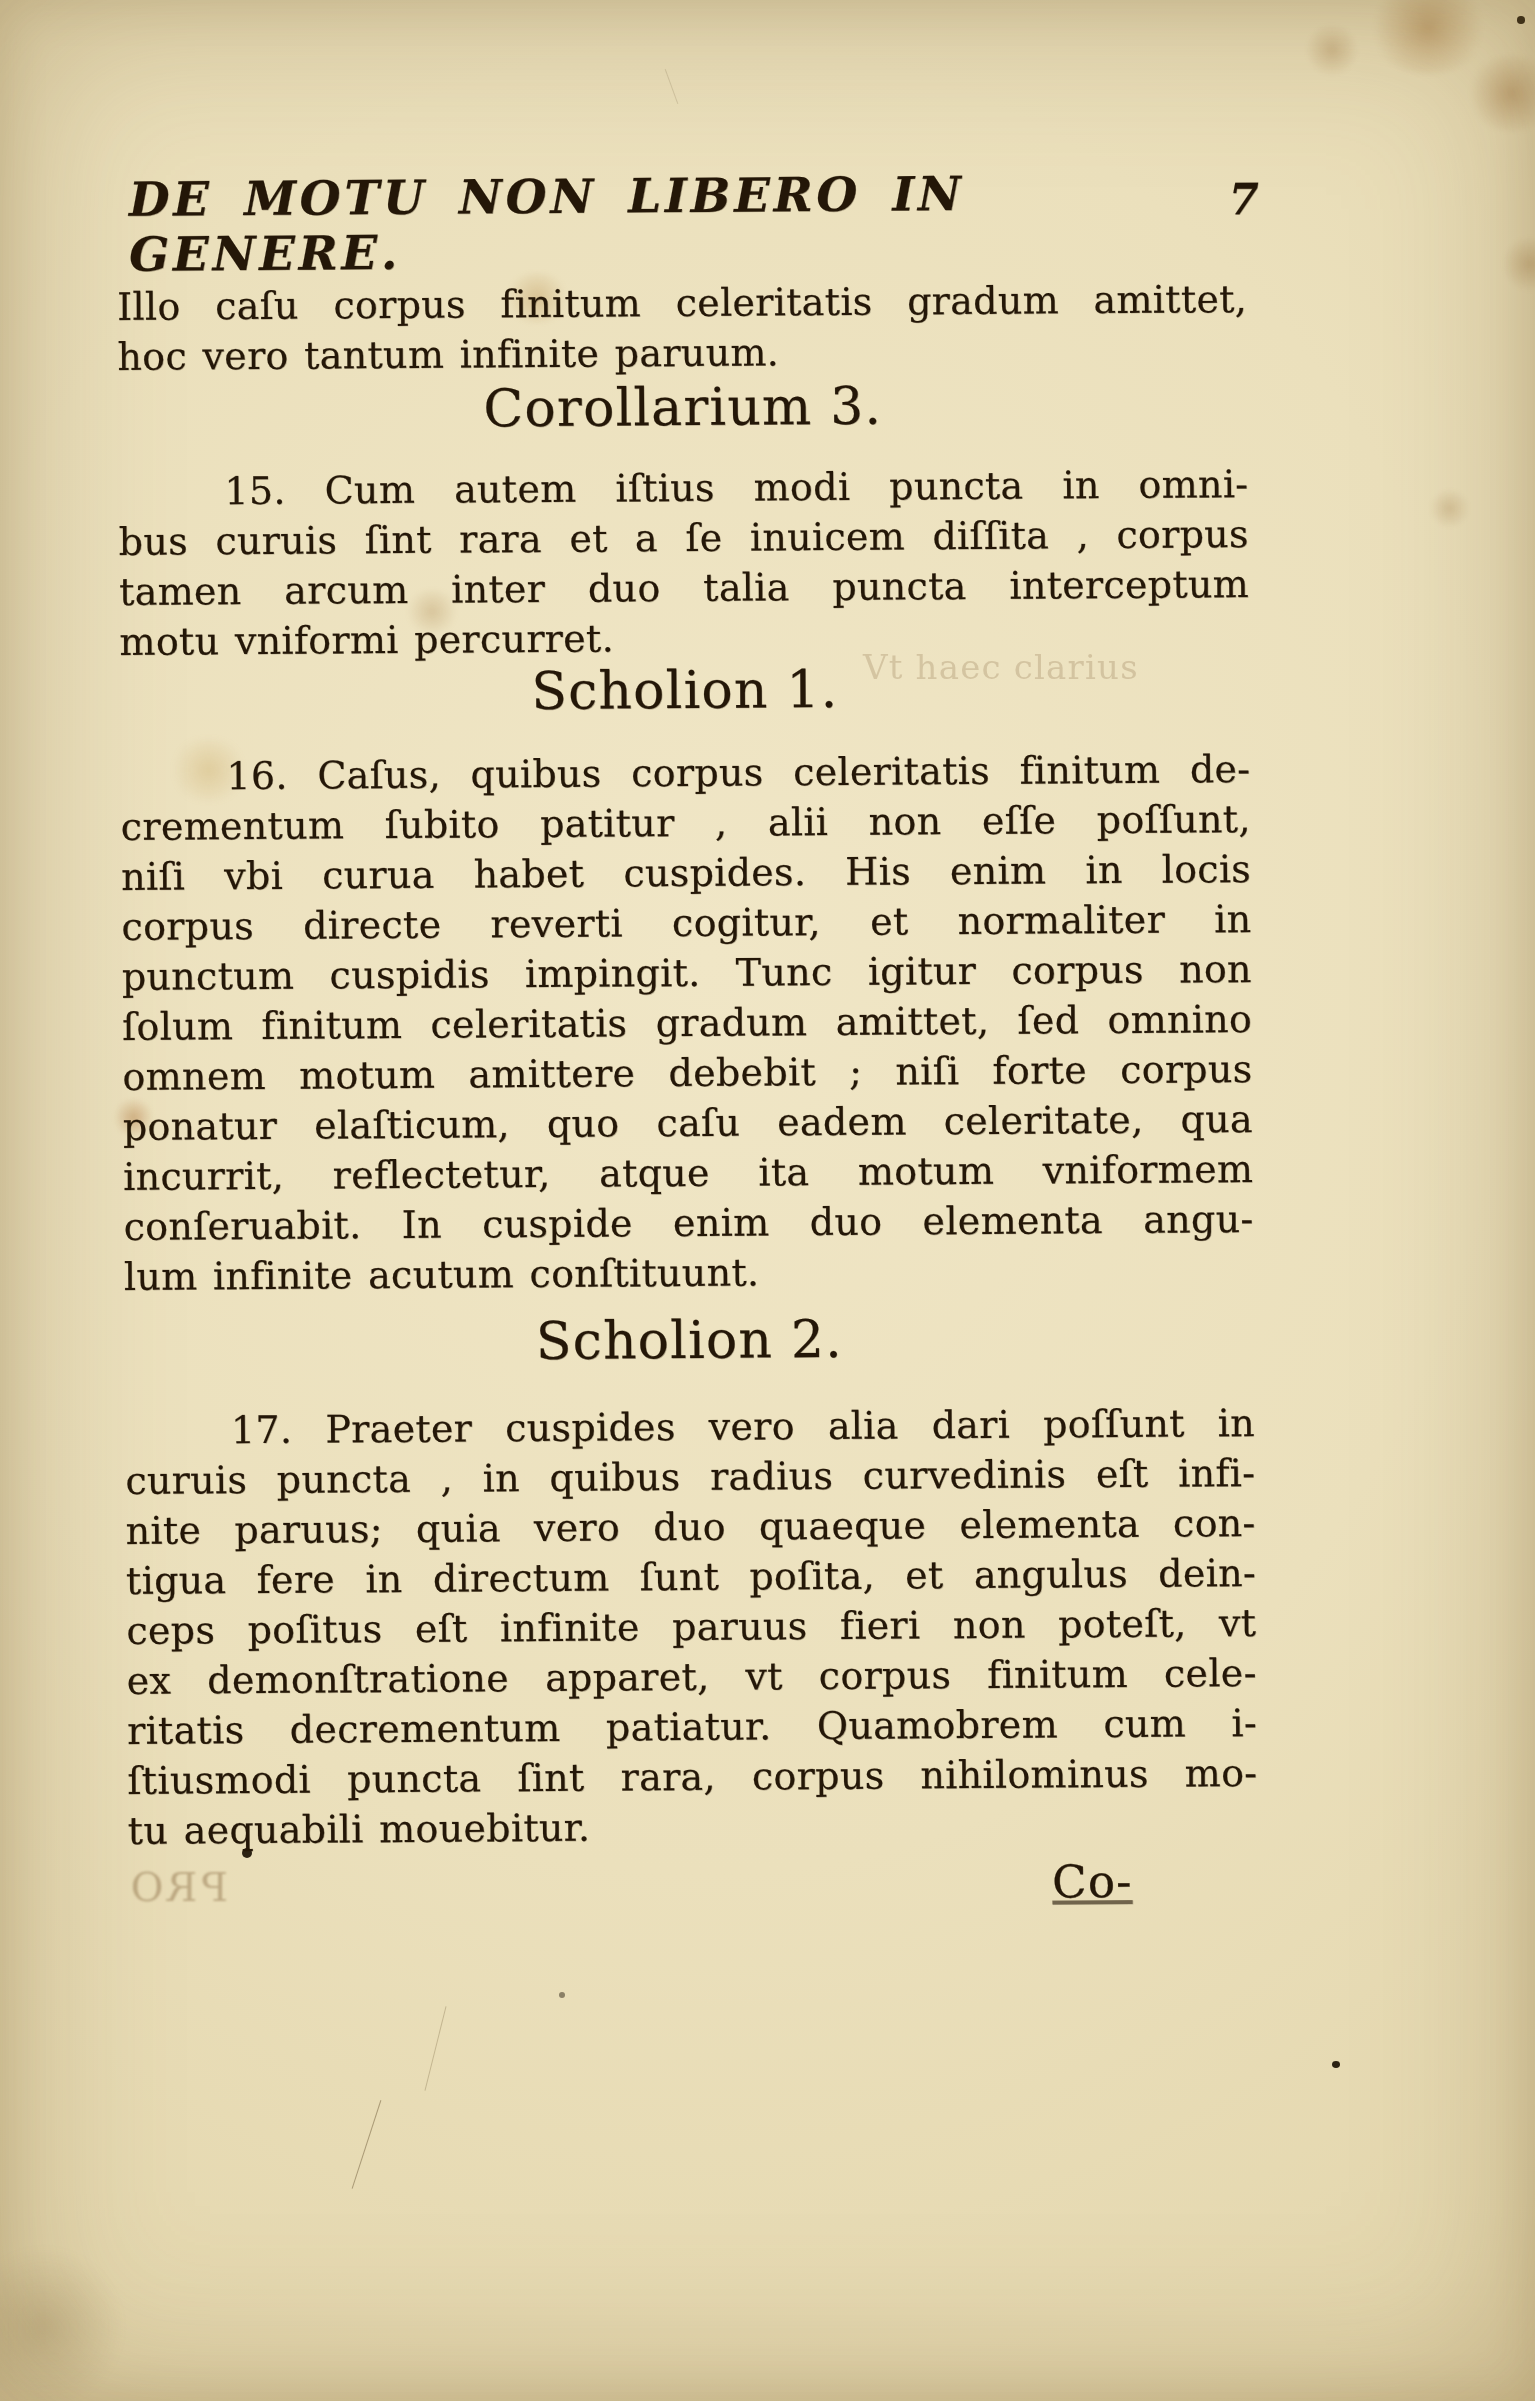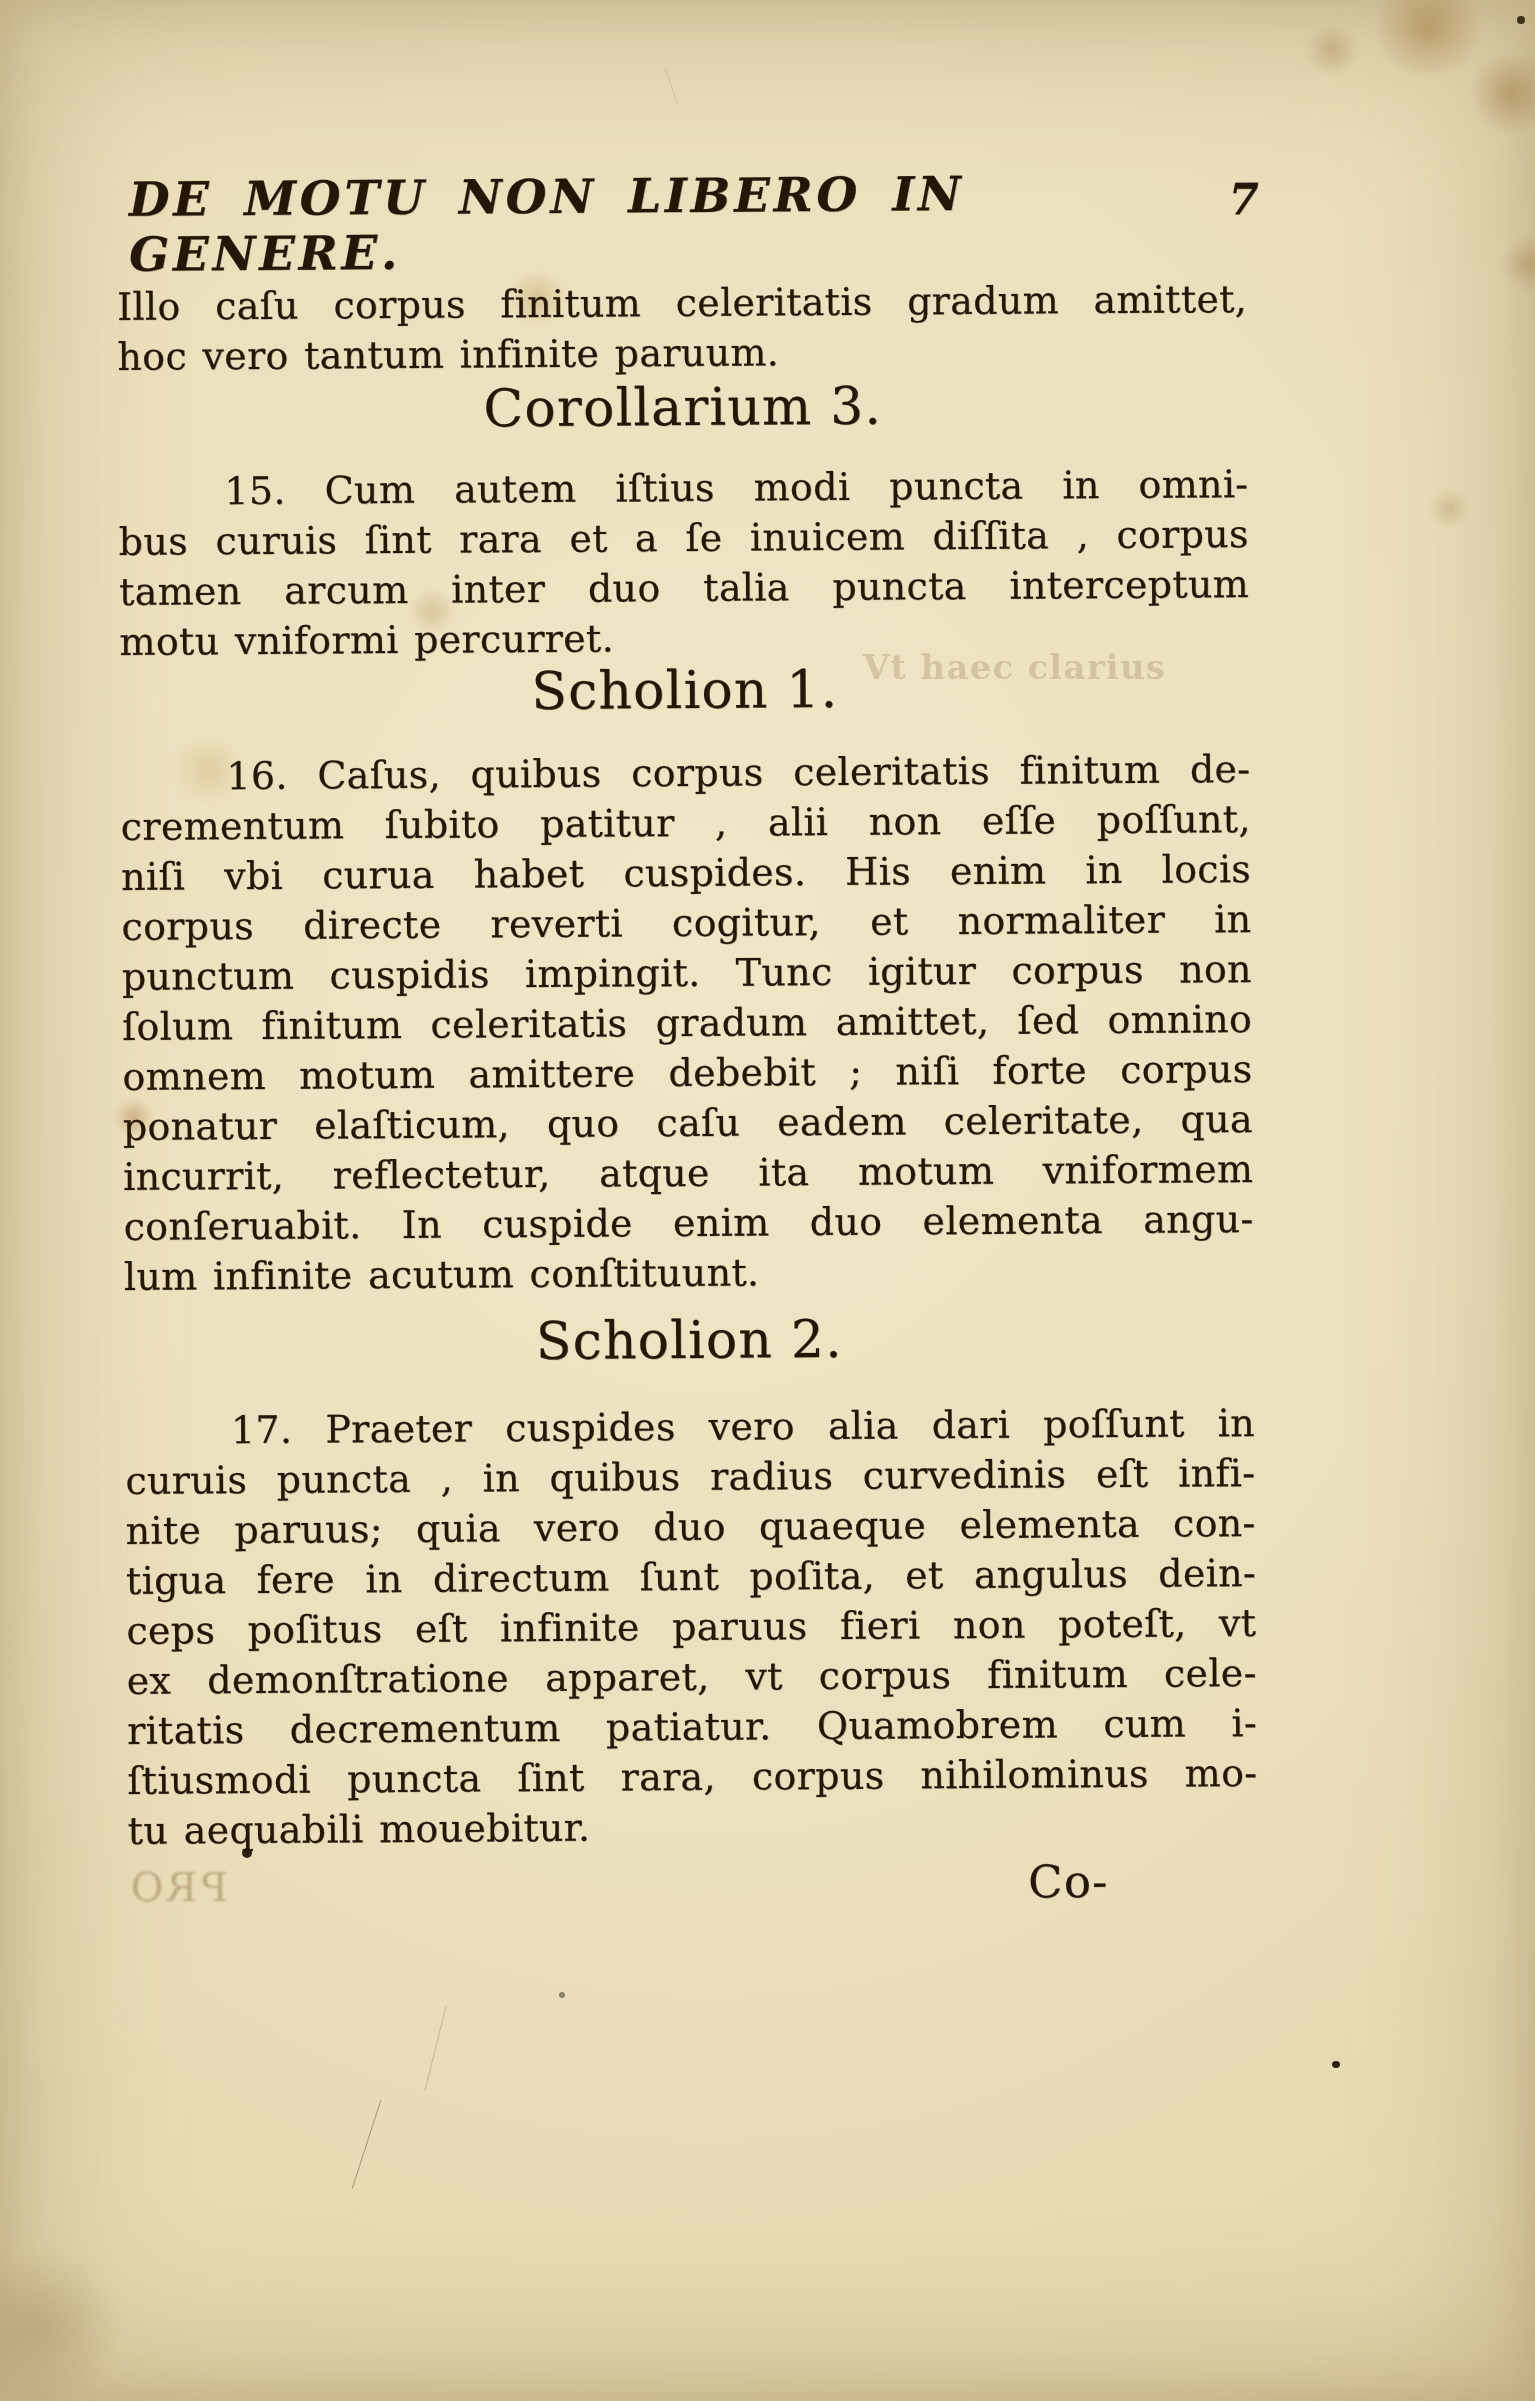--- a/index.html
+++ b/index.html
@@ -43,38 +43,38 @@
     font-size:47px;letter-spacing:3.7px;word-spacing:11.2px;
     -webkit-text-stroke:0.3px rgba(42,27,10,.5);
     text-shadow:0.6px 0.6px 0.6px rgba(40,26,10,.3);
     transform:translateX(12.4px);
   }
   .pagenum{
     font-size:43px;margin-left:93px;letter-spacing:0;
     transform:translateY(6.2px);display:inline-block;
   }
   .catchword{
-    position:absolute;left:900px;top:1858px;
+    position:absolute;left:924px;top:1858px;
     font-size:45px;letter-spacing:1.2px;
     -webkit-text-stroke:0.3px rgba(42,27,10,.5);
     text-shadow:0.6px 0.6px 0.6px rgba(40,26,10,.25);
+    text-decoration:underline;
   }
   .ghost-mirror{
     position:absolute;left:127px;top:1864px;
     transform:scaleX(-1);
     font-size:40px;letter-spacing:3.7px;
     color:rgba(125,92,52,.40);
     filter:blur(1px);
   }
   .ghost-setoff{
     position:absolute;left:863px;top:647px;
     font-size:34px;letter-spacing:1.2px;
     color:rgba(140,110,70,.26);
     filter:blur(0.7px);
-    font-weight:bold;
   }
   .spot{position:absolute;border-radius:50%;pointer-events:none;}
   .speck{position:absolute;background:#2c2213;border-radius:50%;pointer-events:none;}
   .scratch{position:absolute;background:rgba(95,75,42,.45);pointer-events:none;}
 </style>
 </head>
 <body>
 
 <div class="page">
 

